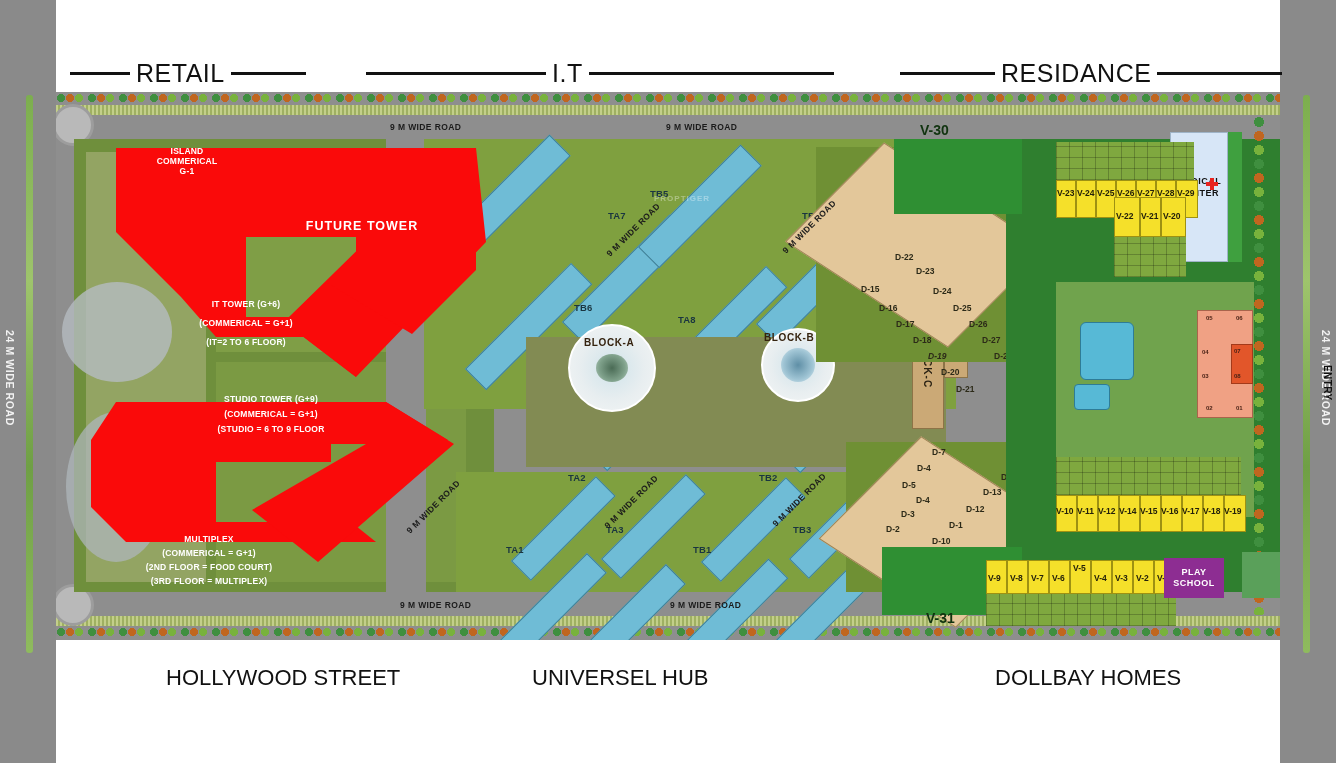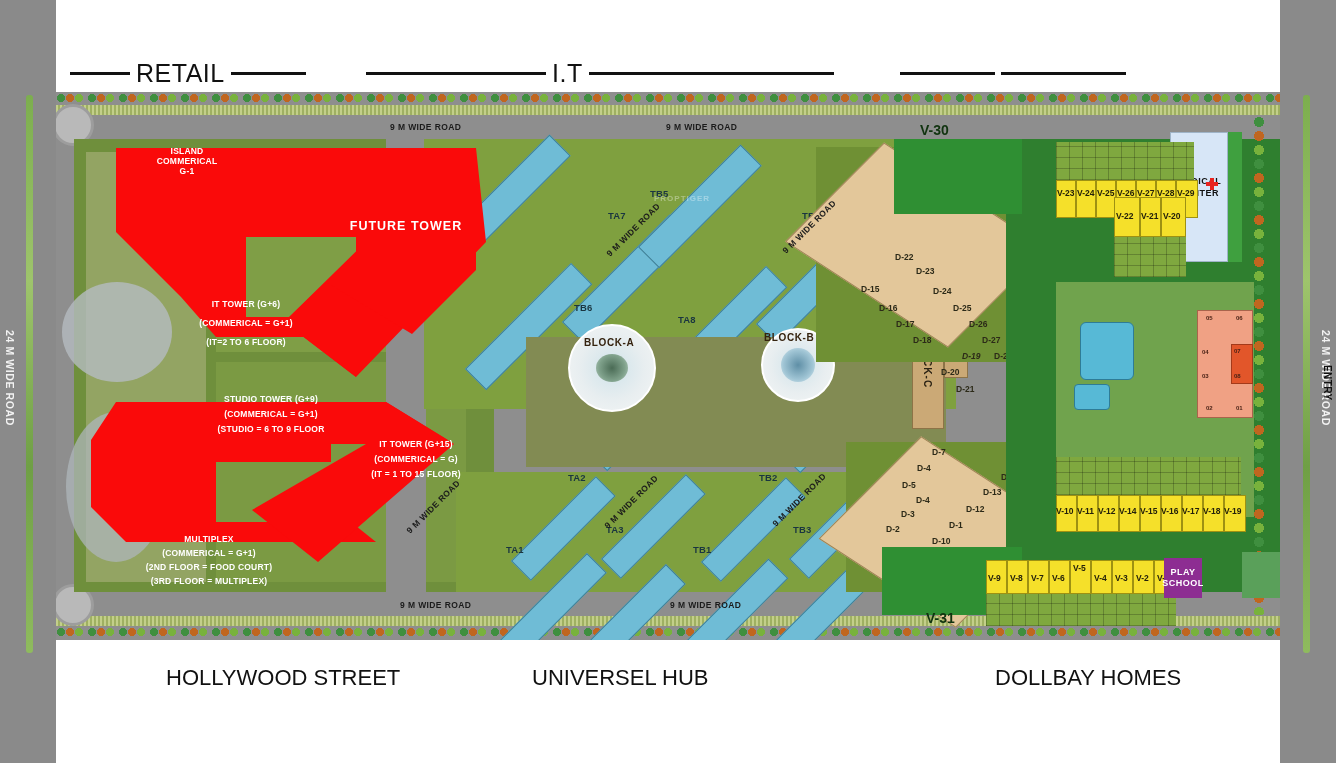--- a/index.html
+++ b/index.html
@@ -116,21 +116,21 @@
   }
   .rot-r45 { transform:rotate(-45deg); transform-origin:left center; }
 
   
   #red-overlay { position:absolute; left:0; top:0; width:1224px; height:548px;
                  pointer-events:none; z-index:22; }
   .red-text {
     position:absolute; color:#fff; font-size:8.5px; font-weight:700;
     white-space:nowrap; text-align:center; z-index:24; letter-spacing:.2px;
   }
-  .red-text.big { font-size:12.5px; letter-spacing:1px;margin-left:44px; }
+  .red-text.big { font-size:12.5px; letter-spacing:1px; }
 
   
   .plaza-circle {
     position:absolute; border-radius:50%;
     background:radial-gradient(circle,#cfe3ea 0%,#e8eef0 55%,#f4f6f5 100%);
     border:2px solid #fff;
   }
   .plaza-fountain {
     position:absolute; border-radius:50%;
     background:radial-gradient(circle,#4a6b55 0%,#7fa18b 60%,#b9cfc3 100%);
@@ -237,20 +237,21 @@
   <span class="txt">RETAIL</span>
   <span class="rule"></span>
 </div>
 <div class="sec-head" id="head-it">
   <span class="rule"></span>
   <span class="txt">I.T</span>
   <span class="rule"></span>
 </div>
 <div class="sec-head" id="head-res">
   <span class="rule"></span>
+  <span class="txt">RESIDANCE</span>
   <span class="rule"></span>
 </div>
 
 <div class="bot-title" id="bt-hollywood">HOLLYWOOD STREET</div>
 <div class="bot-title" id="bt-universel">UNIVERSEL HUB</div>
 <div class="bot-title" id="bt-dollbay">DOLLBAY HOMES</div>
 
 <div id="map">
 
   <div class="tree-strip" style="left:0;top:0;width:1224px;"></div>
@@ -339,21 +340,21 @@
   <div class="plot-label" style="left:839px;top:160px;">D-22</div>
   <div class="plot-label" style="left:860px;top:174px;">D-23</div>
   <div class="plot-label" style="left:805px;top:192px;">D-15</div>
   <div class="plot-label" style="left:877px;top:194px;">D-24</div>
   <div class="plot-label" style="left:823px;top:211px;">D-16</div>
   <div class="plot-label" style="left:897px;top:211px;">D-25</div>
   <div class="plot-label" style="left:840px;top:227px;">D-17</div>
   <div class="plot-label" style="left:913px;top:227px;">D-26</div>
   <div class="plot-label" style="left:857px;top:243px;">D-18</div>
   <div class="plot-label" style="left:926px;top:243px;">D-27</div>
-  <div class="plot-label" style="left:906px;top:259px;font-style:italic;">D-19</div>
+  <div class="plot-label" style="left:872px;top:259px;font-style:italic;">D-19</div>
   <div class="plot-label" style="left:938px;top:259px;">D-28</div>
   <div class="plot-label" style="left:885px;top:275px;">D-20</div>
   <div class="plot-label" style="left:900px;top:292px;">D-21</div>
 
   <div class="poly darkgrass" style="left:790px;top:350px;width:190px;height:150px;"></div>
   <div class="poly tan-plot" style="left:810px;top:360px;width:145px;height:160px;transform:rotate(-45deg) skewX(12deg);transform-origin:center;"></div>
   <div class="plot-label" style="left:876px;top:355px;">D-7</div>
   <div class="plot-label" style="left:861px;top:371px;">D-4</div>
   <div class="plot-label" style="left:945px;top:380px;">D-14</div>
   <div class="plot-label" style="left:846px;top:388px;">D-5</div>
@@ -462,21 +463,21 @@
   <div class="v-label" style="left:954px;top:481px;">V-8</div>
   <div class="v-label" style="left:975px;top:481px;">V-7</div>
   <div class="v-label" style="left:996px;top:481px;">V-6</div>
   <div class="v-label" style="left:1017px;top:471px;">V-5</div>
   <div class="v-label" style="left:1038px;top:481px;">V-4</div>
   <div class="v-label" style="left:1059px;top:481px;">V-3</div>
   <div class="v-label" style="left:1080px;top:481px;">V-2</div>
   <div class="v-label" style="left:1101px;top:481px;">V-1</div>
   <div class="poly villa-green tex-villa" style="left:930px;top:502px;width:190px;height:32px;"></div>
 
-  <div id="play-school" style="left:1108px;top:466px;width:38px;height:40px;">
+  <div id="play-school" style="left:1108px;top:466px;width:60px;height:40px;">
     <div id="play-school-label">
       <div>PLAY</div>
       <div>SCHOOL</div>
     </div>
   </div>
   <div class="poly" style="left:1186px;top:460px;width:40px;height:46px;background:#5aa05a;"></div>
 
   <div class="road-label" style="left:334px;top:30px;">9 M WIDE ROAD</div>
   <div class="road-label" style="left:610px;top:30px;">9 M WIDE ROAD</div>
   <div class="road-label" style="left:344px;top:508px;">9 M WIDE ROAD</div>
@@ -510,25 +511,20 @@
   <div class="red-text" style="left:110px;top:203px;width:160px;line-height:19px;">
     <div>IT  TOWER (G+6)</div>
     <div>(COMMERICAL = G+1)</div>
     <div>(IT=2 TO 6 FLOOR)</div>
   </div>
   <div class="red-text" style="left:130px;top:300px;width:170px;line-height:15px;">
     <div>STUDIO TOWER (G+9)</div>
     <div>(COMMERICAL = G+1)</div>
     <div>(STUDIO = 6 TO 9 FLOOR</div>
   </div>
-  <div class="red-text" style="left:285px;top:345px;width:150px;line-height:15px;">
-    <div>IT TOWER (G+15)</div>
-    <div>(COMMERICAL = G)</div>
-    <div>(IT = 1 TO 15 FLOOR)</div>
-  </div>
   <div class="red-text" style="left:68px;top:440px;width:170px;line-height:14px;">
     <div>MULTIPLEX</div>
     <div>(COMMERICAL = G+1)</div>
     <div>(2ND FLOOR = FOOD COURT)</div>
     <div>(3RD FLOOR = MULTIPLEX)</div>
   </div>
 
 </div>
 
 </body></html>

